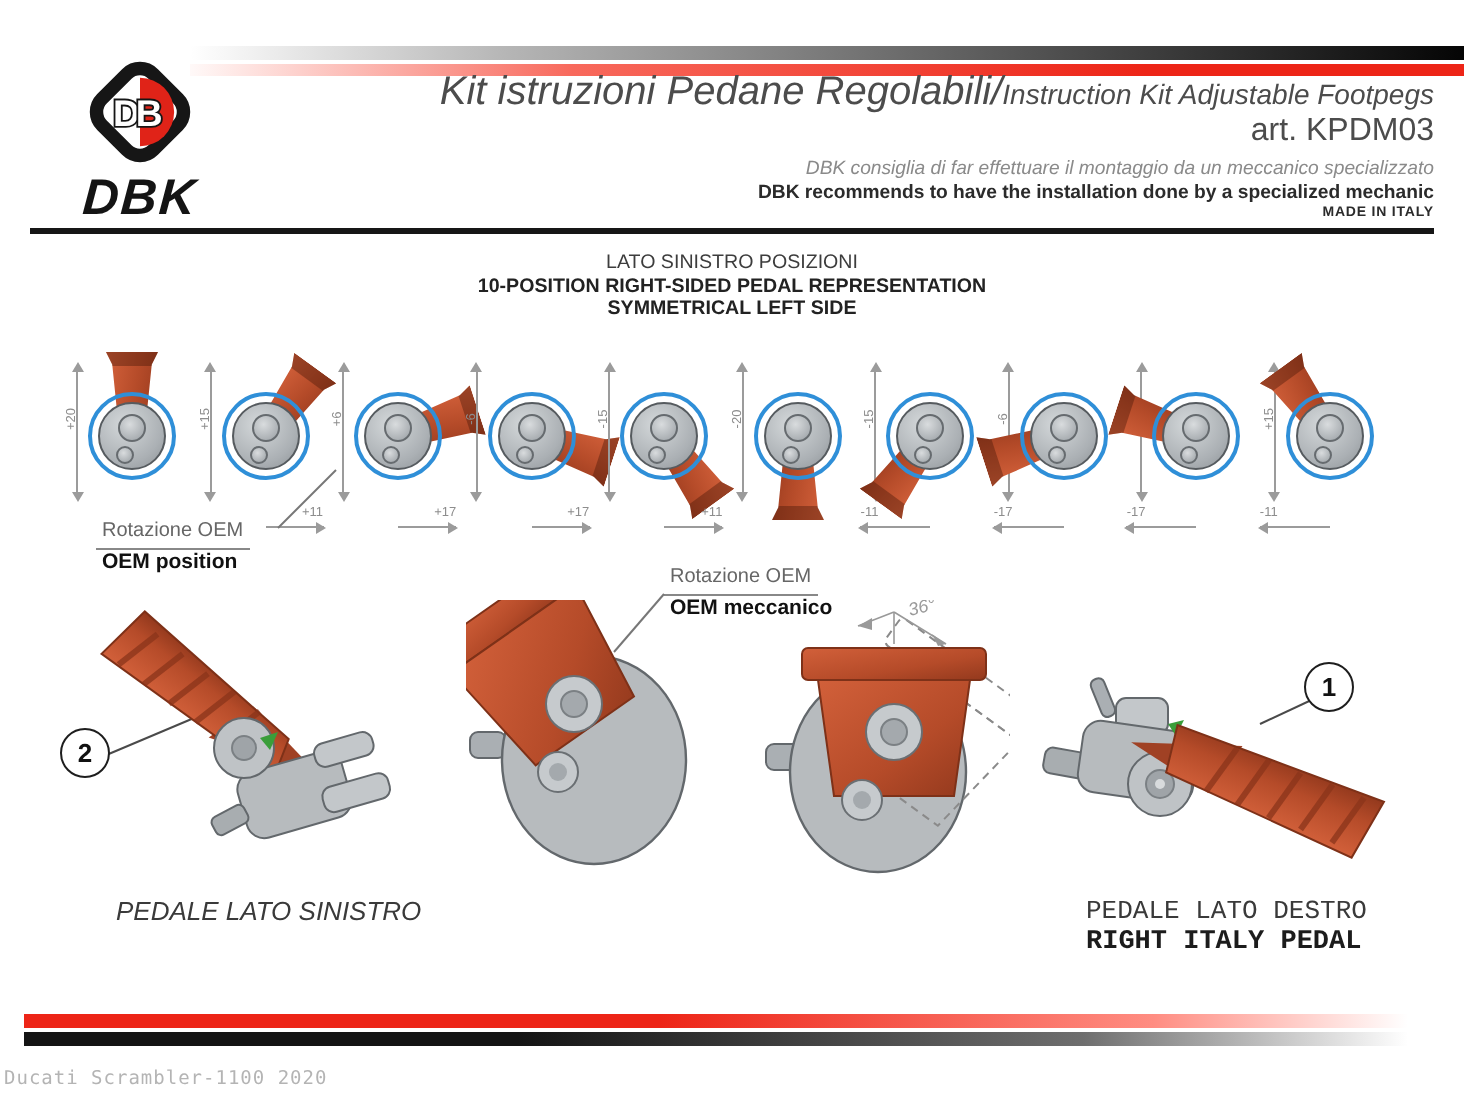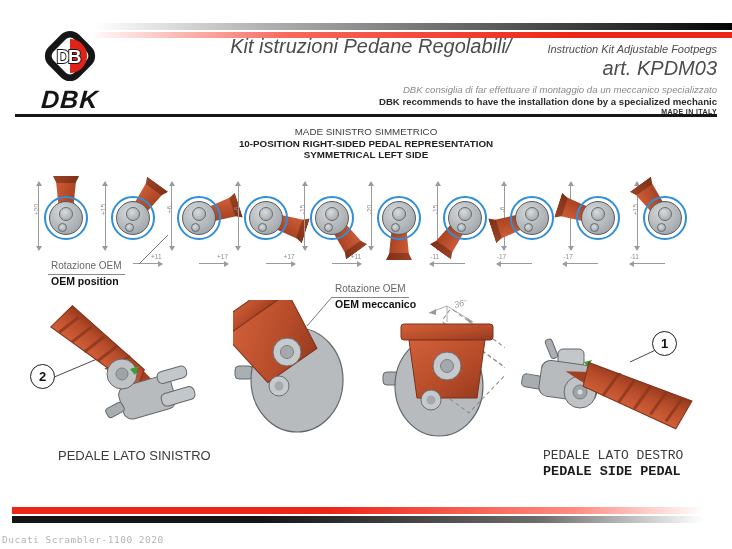--- a/index.html
+++ b/index.html
@@ -14,22 +14,22 @@
   
   .stripe-top-gray{position:absolute;left:95px;right:0;top:23px;height:7px;
     background:linear-gradient(to right,rgba(230,230,230,0),#b5b5b5 25%,#4a4a4a 70%,#050505 100%);}
   .stripe-top-red{position:absolute;left:95px;right:0;top:32px;height:6px;
     background:linear-gradient(to right,rgba(255,215,210,.15),#f8695c 30%,var(--red) 75%);}
   .logo{position:absolute;left:22px;top:26px;width:96px;text-align:center;}
   .logo svg{display:block;margin:0 auto;}
   .logo-word{font-size:25px;font-weight:bold;font-style:italic;color:#141414;letter-spacing:1px;line-height:1;margin-top:1px;transform:skewX(-4deg);}
   .title-block{position:absolute;right:15px;top:36px;text-align:right;}
   .title-line{font-style:italic;color:#4c4c4c;font-size:20px;line-height:1.05;white-space:nowrap;}
-  .title-line .en-part{font-size:11px;margin-left:36px;}
-  .article{font-style:italic;color:#4c4c4c;font-size:20px;line-height:1.15;}
+  .title-line .en-part{font-size:14px;}
+  .article{color:#4c4c4c;font-size:16px;line-height:1.15;}
   .advice-it{font-style:italic;color:#8a8a8a;font-size:9.6px;margin-top:4px;line-height:1.2;}
   .advice-en{font-weight:bold;color:#2b2b2b;font-size:9.6px;line-height:1.2;}
   .made-in{font-weight:bold;color:#2b2b2b;font-size:7px;letter-spacing:.4px;margin-top:1px;}
   .divider{position:absolute;left:15px;width:702px;top:114px;height:2.5px;background:#161616;}
   
   .rep-heading{position:absolute;left:0;right:0;top:126px;text-align:center;font-size:9.8px;color:#3d3d3d;line-height:1.18;}
   .rep-heading .b{font-weight:bold;color:#222;}
   
   .positions-row{position:absolute;left:30px;top:170px;width:665px;height:102px;display:flex;justify-content:space-between;}
   .pos-cell{position:relative;width:66px;height:102px;}
@@ -101,21 +101,21 @@
     </div>
     <div class="article">art. KPDM03</div>
     <div class="advice-it">DBK consiglia di far effettuare il montaggio da un meccanico specializzato</div>
     <div class="advice-en">DBK recommends to have the installation done by a specialized mechanic</div>
     <div class="made-in">MADE IN ITALY</div>
   </div>
 
   <div class="divider"></div>
 
   <div class="rep-heading">
-    <div>MADE SINISTRO SIMMETRICO</div>
+    <div>LATO SINISTRO POSIZIONI</div>
     <div class="b">10-POSITION RIGHT-SIDED PEDAL REPRESENTATION</div>
     <div class="b">SYMMETRICAL LEFT SIDE</div>
   </div>
 
   <div class="positions-row">
       <div class="pos-cell">
     <div class="vdim">
       <span class="va va-t"></span>
       <span class="vline"></span>
       <span class="va va-b"></span>
@@ -431,25 +431,25 @@
       <line x1="-14" y1="-77" x2="13" y2="-71" stroke="#8a341a" stroke-width="3" opacity=".75"></line>
       <line x1="-13" y1="-60" x2="14" y2="-54" stroke="#8a341a" stroke-width="3" opacity=".75"></line>
       <line x1="-13" y1="-43" x2="14" y2="-37" stroke="#8a341a" stroke-width="3" opacity=".75"></line>
       <line x1="-12" y1="-26" x2="14" y2="-20" stroke="#8a341a" stroke-width="3" opacity=".75"></line>
     </g>
   </svg>
   <div class="callout" style="left:652px;top:331px;">
     <span>1</span>
   </div>
 
-  <div class="caption" style="left:58px;top:448px;">
+  <div class="caption" style="left:58px;top:448px;font-style:italic;">
     <span>PEDALE LATO SINISTRO</span>
   </div>
   <div class="caption" style="left:543px;top:448px;font-family:Liberation Mono, monospace;">
     <span>PEDALE LATO DESTRO</span>
-    <span class="en">PEDALE SIDE PEDAL</span>
+    <span class="en">RIGHT ITALY PEDAL</span>
   </div>
 
   <div class="stripe-bot-red"></div>
   <div class="stripe-bot-black"></div>
   <div class="footer-model">Ducati Scrambler-1100 2020</div>
 
 </div>
 
 </body></html>

